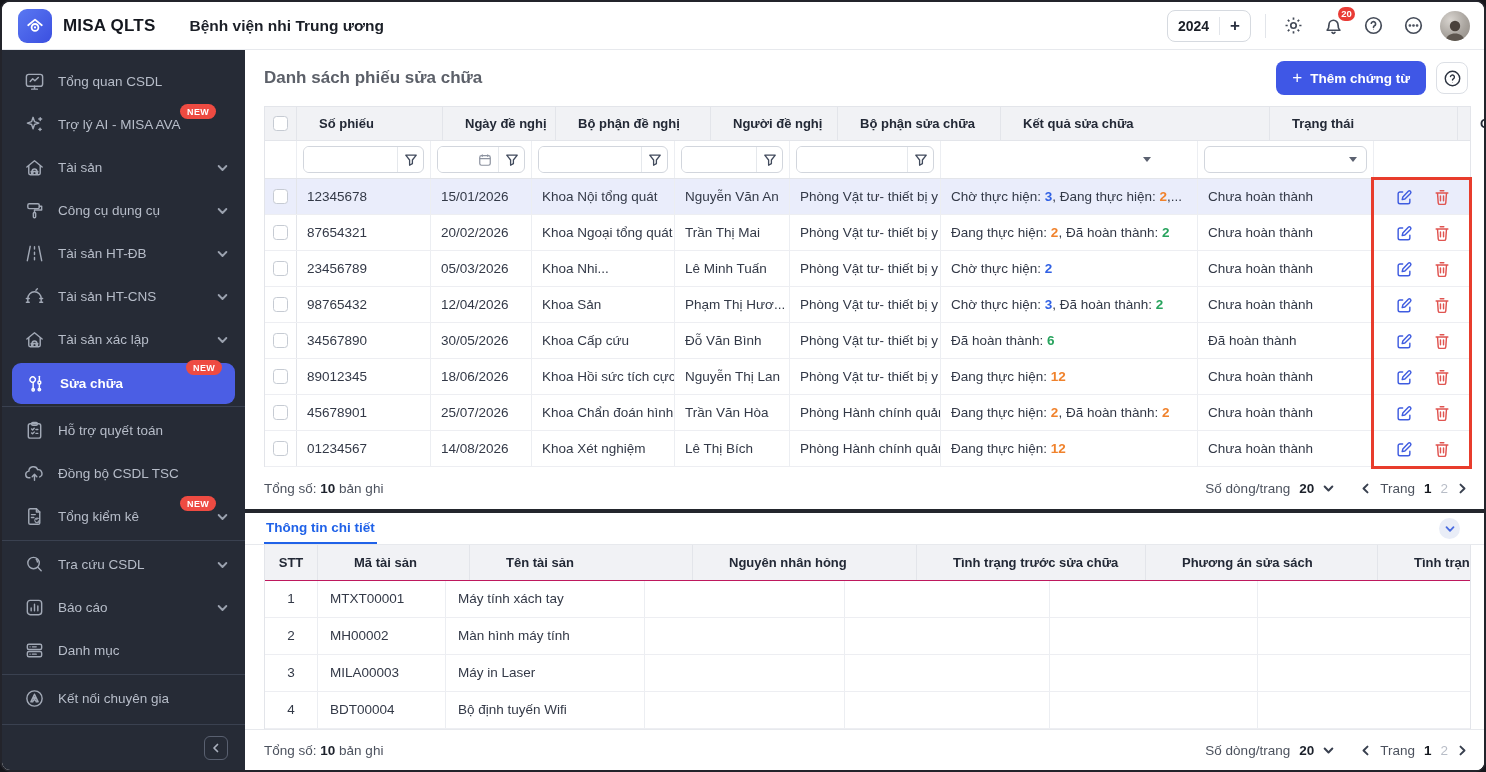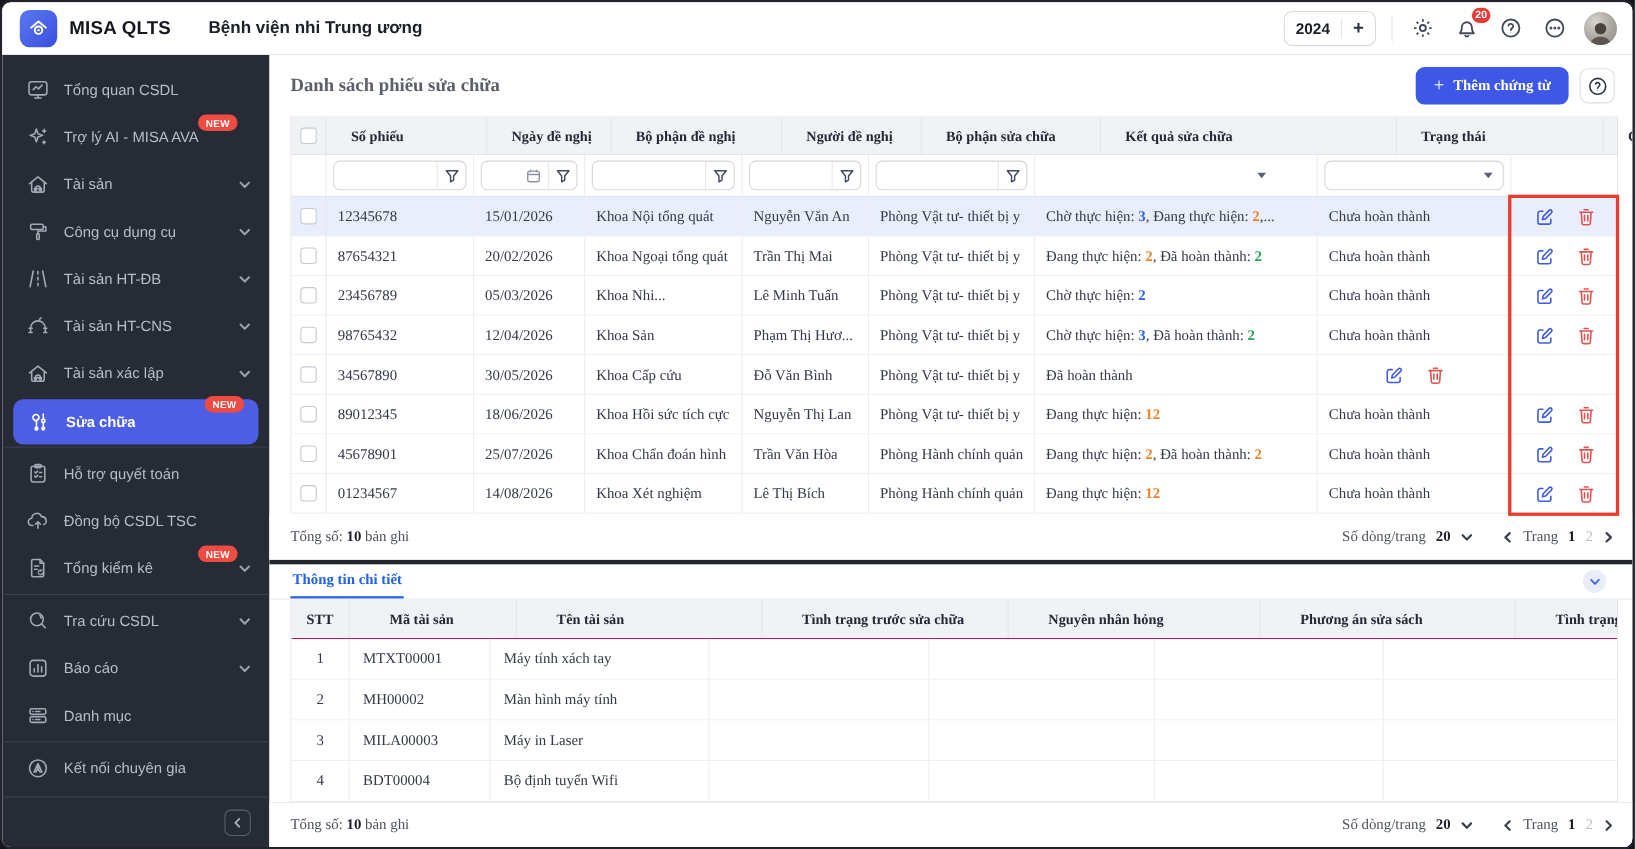--- a/index.html
+++ b/index.html
@@ -34,21 +34,21 @@
   .side-item.active { background:#4b5ee4; border-radius:9px; margin:2px 10px; height:41px; padding-left:13px; color:#fff; }
   .side-item.active .side-icon { color:#fff; }
   .side-item.active .side-label { font-weight:600; }
   .new-badge { position:absolute; right:29px; top:1px; background:#ee4b42; color:#fff; font-size:9px; font-weight:700; border-radius:8px; padding:2.5px 7px; letter-spacing:.3px; }
   .side-item.active .new-badge { right:13px; top:-3px; }
   .side-divider { height:1px; background:#3a4150; margin:2px 0; }
   .side-footer { flex:0 0 46px; border-top:1px solid #3a4150; display:flex; align-items:center; justify-content:flex-end; padding-right:17px; }
   .collapse-btn { width:24px; height:24px; border:1.4px solid #596070; border-radius:6px; display:flex; align-items:center; justify-content:center; color:#aab0bd; cursor:pointer; }
 
   
-  .content { flex:1; min-width:0; display:flex; flex-direction:column; background:#fff;font-family:Liberation Serif, serif; }
+  .content { flex:1; min-width:0; display:flex; flex-direction:column; background:#fff; }
   .content-top { flex:0 0 56px; display:flex; align-items:center; padding:0 16px 0 19px; }
   .page-title { font-size:17px; font-weight:700; color:#5c6069; }
   .ct-right { margin-left:auto; display:flex; align-items:center; gap:10px; }
   .add-btn { background:#3f57e6; color:#fff; border:none; border-radius:8px; height:34px; padding:0 16px; font-size:13.5px; font-weight:600; display:flex; align-items:center; gap:8px; cursor:pointer; font-family:inherit; }
   .add-btn .plus { font-size:17px; font-weight:500; }
   .help-btn { width:32px; height:32px; background:#fff; border:1px solid #dcdfe5; border-radius:8px; display:flex; align-items:center; justify-content:center; color:#2c3340; cursor:pointer; }
 
   
   .gridcols { display:grid; grid-template-columns:32px 134px 101px 143px 115px 151px 257px 176px 98px; }
   .mtable { margin-left:19px; width:1207px; border:1px solid #e3e5ea; border-bottom:none; }
@@ -595,20 +595,21 @@
             </div>
             <div class="trow gridcols">
               <div class="cbcell">
                 <div class="cb"></div>
               </div>
               <div class="td">34567890</div>
               <div class="td">30/05/2026</div>
               <div class="td">Khoa Cấp cứu</div>
               <div class="td">Đỗ Văn Bình</div>
               <div class="td">Phòng Vật tư- thiết bị y</div>
+              <div class="td"><span>Đã hoàn thành: </span><span class="num-green">6</span></div>
               <div class="td">Đã hoàn thành</div>
               <div class="td act-cell">
                 <button class="act-btn edit-ic">
                   <svg width="18" height="18" viewBox="0 0 20 20" fill="none" stroke="currentColor" stroke-width="1.6" stroke-linecap="round" stroke-linejoin="round">
                     <path d="M16.5 12.5v3a2 2 0 0 1-2 2h-9a2 2 0 0 1-2-2v-9a2 2 0 0 1 2-2h3"></path>
                     <path d="M14.8 3.6a1.7 1.7 0 0 1 2.4 2.4L11 12.2l-3 .7.7-3Z"></path>
                   </svg>
                 </button>
                 <button class="act-btn trash-ic">
                   <svg width="18" height="18" viewBox="0 0 20 20" fill="none" stroke="currentColor" stroke-width="1.6" stroke-linecap="round" stroke-linejoin="round">
@@ -738,22 +739,22 @@
               <path d="M1.5 3.2 5 6.8l3.5-3.6"></path>
             </svg>
         </div>
       </div>
 
       <div class="dtable">
         <div class="dthead dgrid">
             <div class="dth">STT</div>
             <div class="dth">Mã tài sản</div>
             <div class="dth">Tên tài sản</div>
+            <div class="dth">Nguyên nhân hỏng</div>
             <div class="dth">Tình trạng trước sửa chữa</div>
-            <div class="dth">Nguyên nhân hỏng</div>
             <div class="dth">Phương án sửa sách</div>
             <div class="dth">Tình trạng  sau sửa chữa</div>
           </div>
         <div class="drows">
             <div class="drow dgrid">
               <div class="dtd">1</div>
               <div class="dtd">MTXT00001</div>
               <div class="dtd">Máy tính xách tay</div>
               <div class="dtd"></div>
               <div class="dtd"></div>

